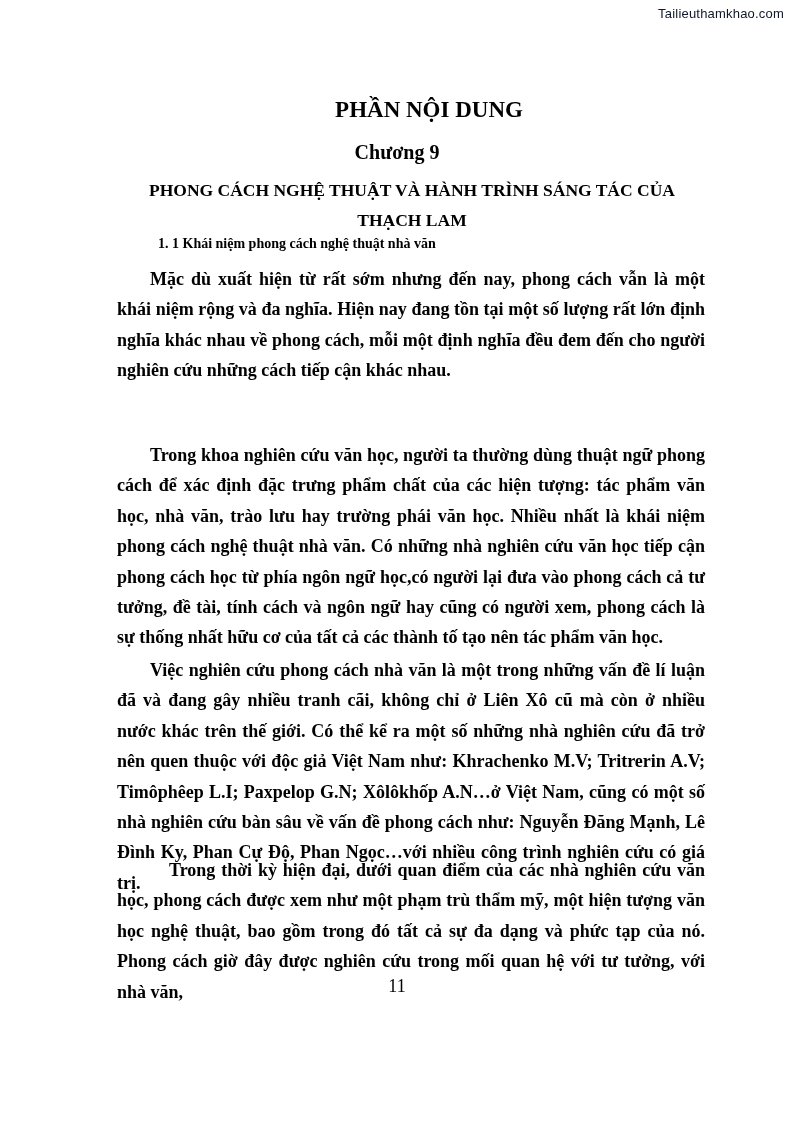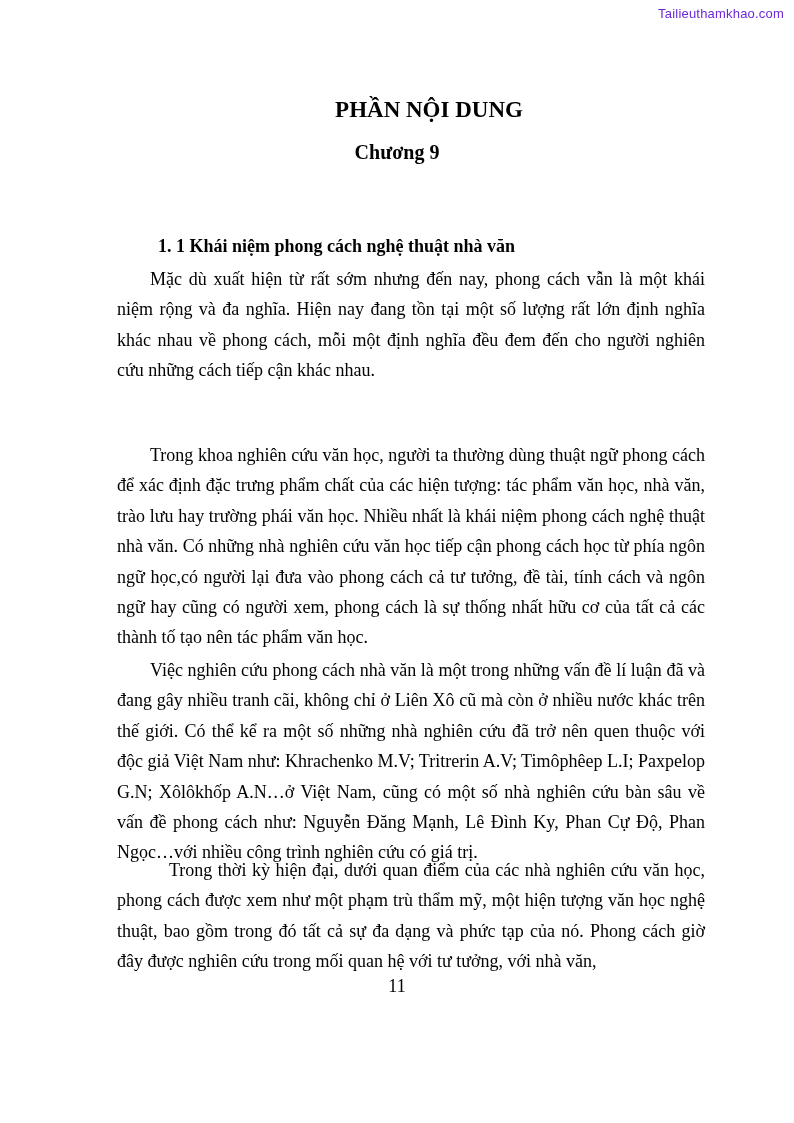--- a/index.html
+++ b/index.html
@@ -1,40 +1,42 @@
 <!DOCTYPE html>
 <html><head>
   <meta charset="utf-8">
   <style>
     html, body { margin: 0; padding: 0; background: #ffffff; }
     body { width: 794px; height: 1123px; position: relative; overflow: hidden;
            font-family: "Liberation Serif", "DejaVu Serif", serif; color: #000; }
     .watermark { position: absolute; top: 6px; right: 10px; font-family: "Liberation Sans", sans-serif;
-                 font-size: 13px; color: #6d28d9; letter-spacing: 0.2px; }
+                 font-size: 13px; color: #0f172a; letter-spacing: 0.2px; }
     .title { position: absolute; top: 97px; left: 0; width: 794px; text-align: center;
              font-weight: bold; font-size: 23px; padding-left: 32px; }
     .chapter { position: absolute; top: 141px; left: 0; width: 794px; text-align: center;
                font-weight: bold; font-size: 20px; }
     .chapter-title { position: absolute; top: 175px; left: 118px; width: 588px; text-align: center;
                      font-weight: bold; font-size: 17.5px; line-height: 30px; }
-    .section { position: absolute; top: 236px; left: 158px; font-weight: bold; font-size: 18px; }
+    .section { position: absolute; top: 236px; left: 158px; font-weight: bold; font-size: 14px; }
     .body { position: absolute; left: 117px; width: 588px; font-size: 18px; line-height: 30.4px;
             text-align: justify; }
-    .p { margin: 0; text-indent: 33px; }
+    .p { margin: 0; text-indent: 33px; font-weight: bold; }
     .p.wide { text-indent: 52px; }
     .page-number { position: absolute; top: 976px; left: 0; width: 794px; text-align: center; font-size: 18px; }
   </style>
 </head>
 <body>
 
 <div class="watermark">Tailieuthamkhao.com</div>
 
 <div class="title">PHẦN NỘI DUNG</div>
 <div class="chapter">Chương 9</div>
 <div class="chapter-title">
+  <div>PHONG CÁCH NGHỆ THUẬT VÀ HÀNH TRÌNH SÁNG TÁC CỦA</div>
+  <div>THẠCH LAM</div>
 </div>
 <div class="section">1. 1 Khái niệm phong cách nghệ thuật nhà văn</div>
 
 <div class="body" style="top:264px;">
   <p class="p">Mặc dù xuất hiện từ rất sớm nhưng đến nay, phong cách vẫn là một khái niệm rộng và đa nghĩa. Hiện nay đang tồn tại một số lượng rất lớn định nghĩa khác nhau về phong cách, mỗi một định nghĩa đều đem đến cho người nghiên cứu những cách tiếp cận khác nhau.</p>
 </div>
 <div class="body" style="top:396px;margin-top:44px;">
   <p class="p">Trong khoa nghiên cứu văn học, người ta thường dùng thuật ngữ phong cách để xác định đặc trưng phẩm chất của các hiện tượng: tác phẩm văn học, nhà văn, trào lưu hay trường phái văn học. Nhiều nhất là khái niệm phong cách nghệ thuật nhà văn. Có những nhà nghiên cứu văn học tiếp cận phong cách học từ phía ngôn ngữ học,có người lại đưa vào phong cách cả tư tưởng, đề tài, tính cách và ngôn ngữ hay cũng có người xem, phong cách là sự thống nhất hữu cơ của tất cả các thành tố tạo nên tác phẩm văn học.</p>
 </div>
 <div class="body" style="top:626px;margin-top:29px;">

